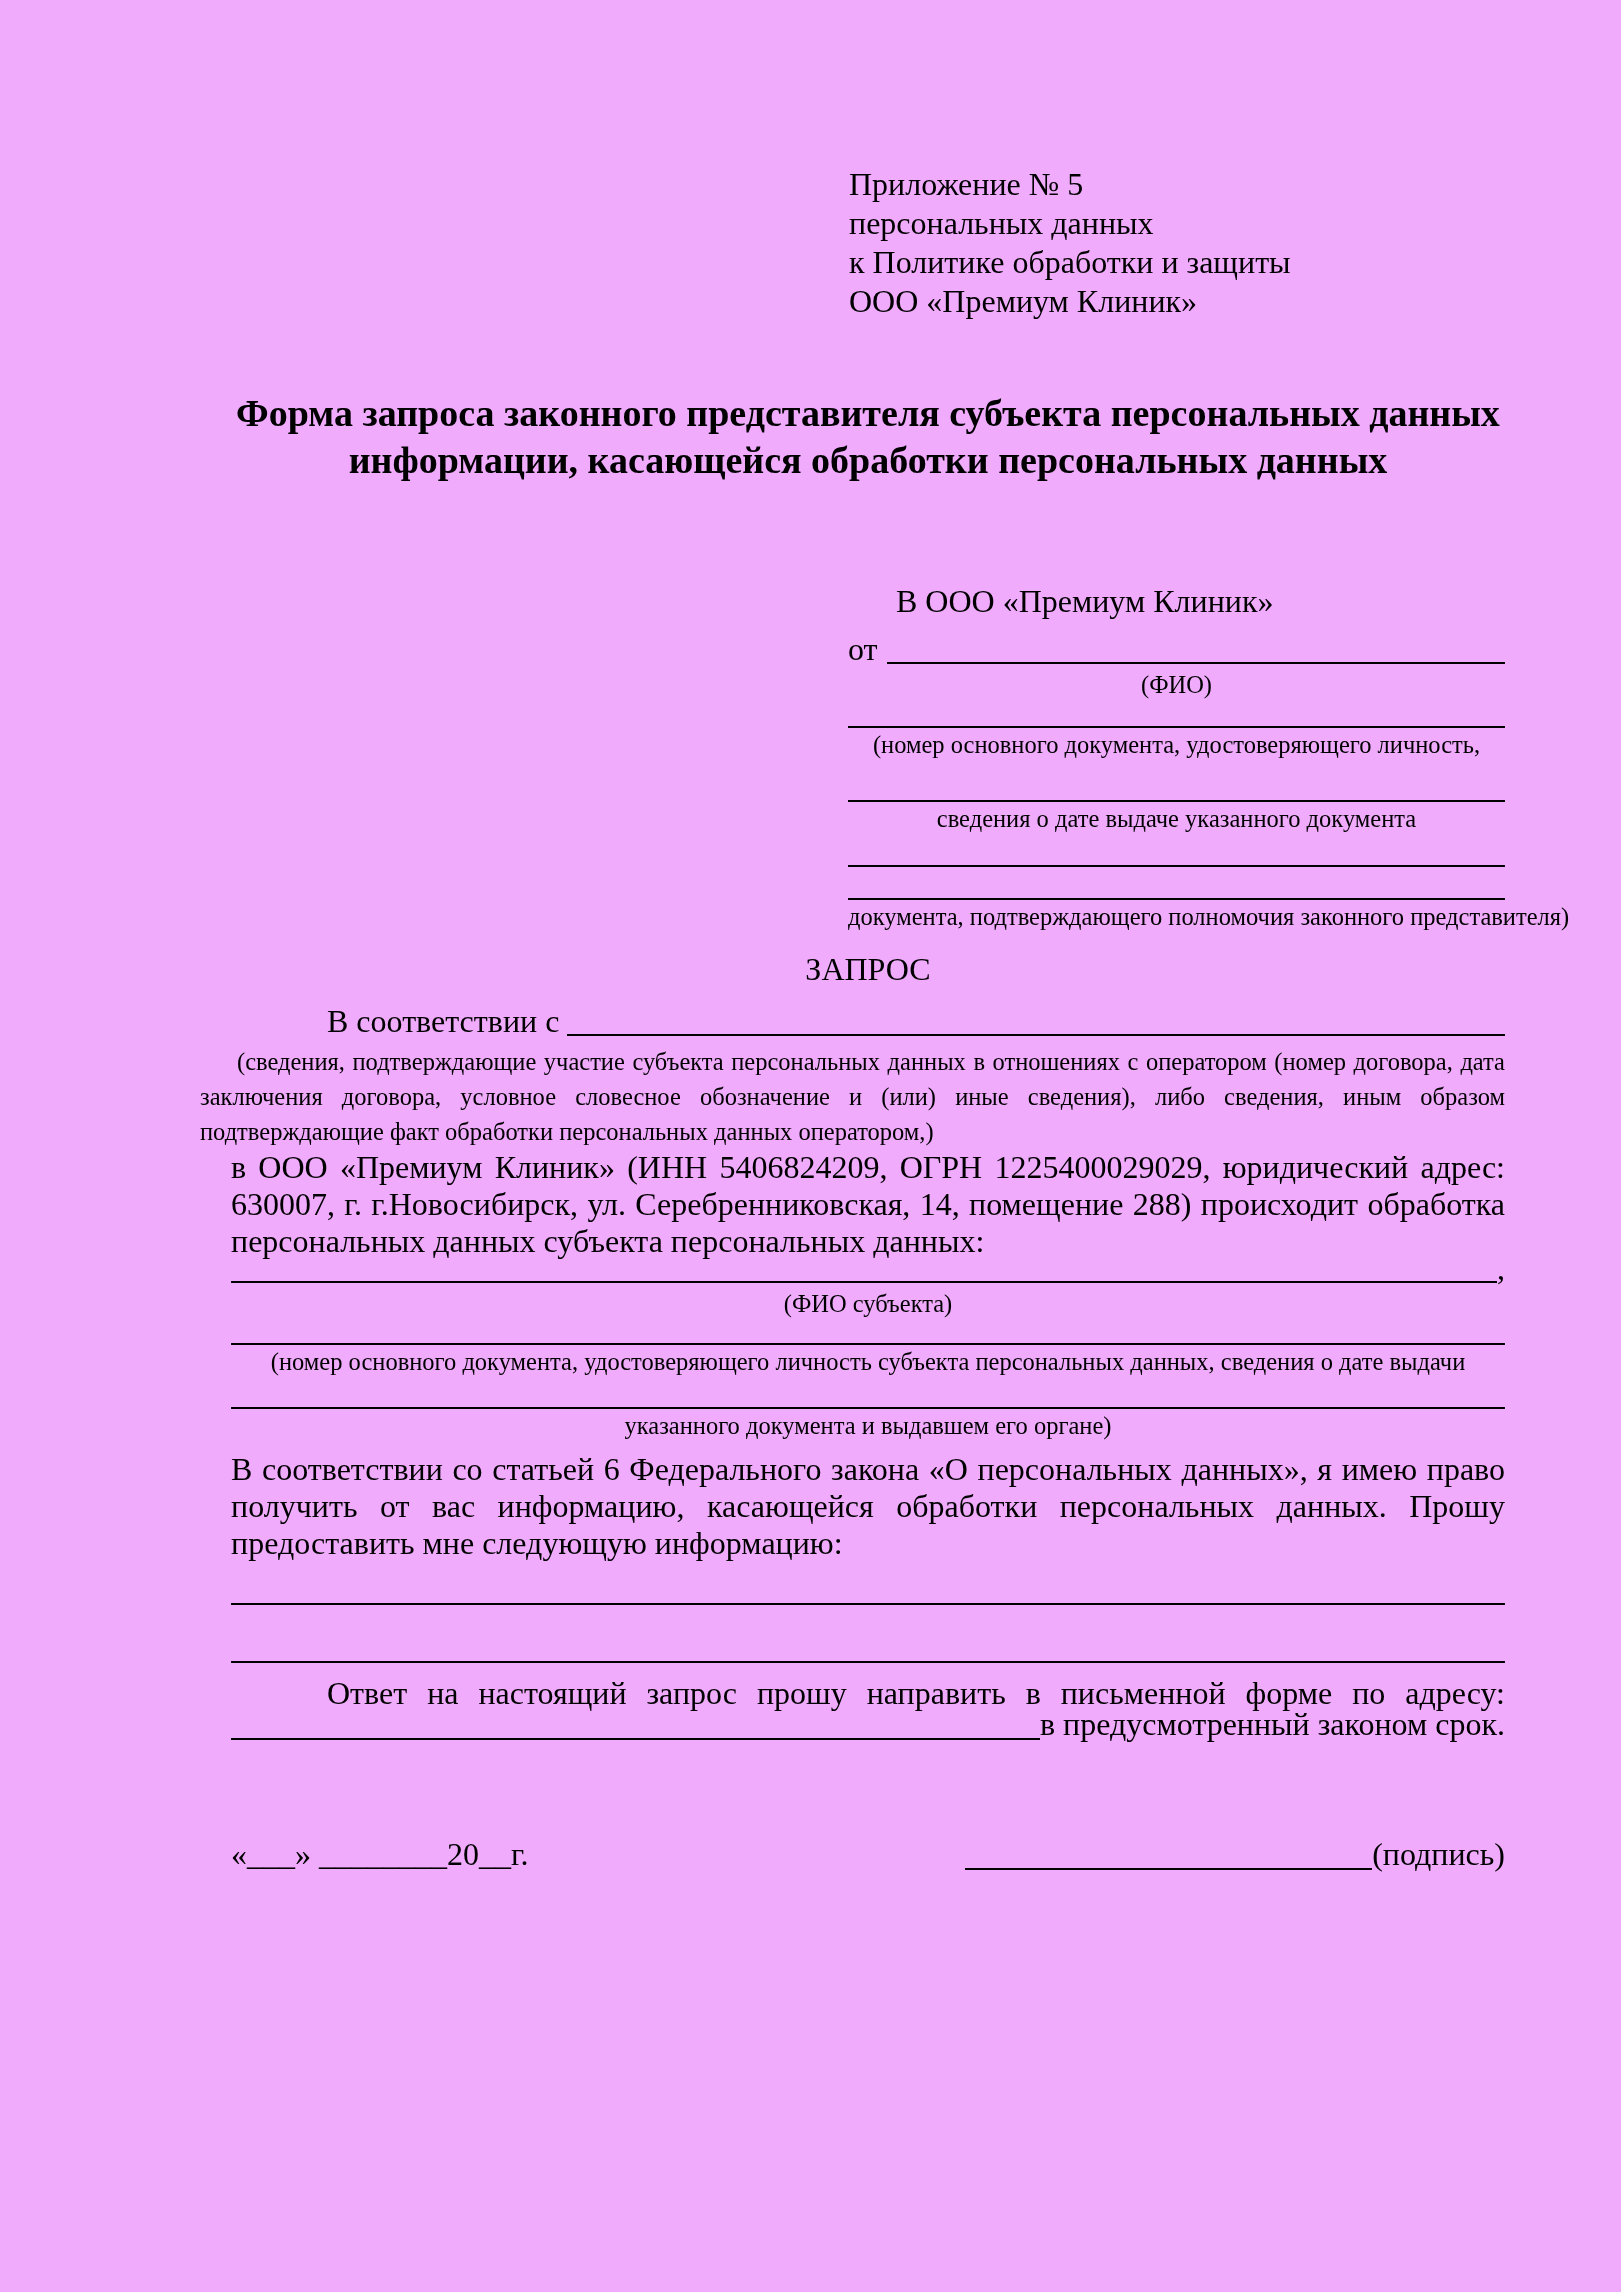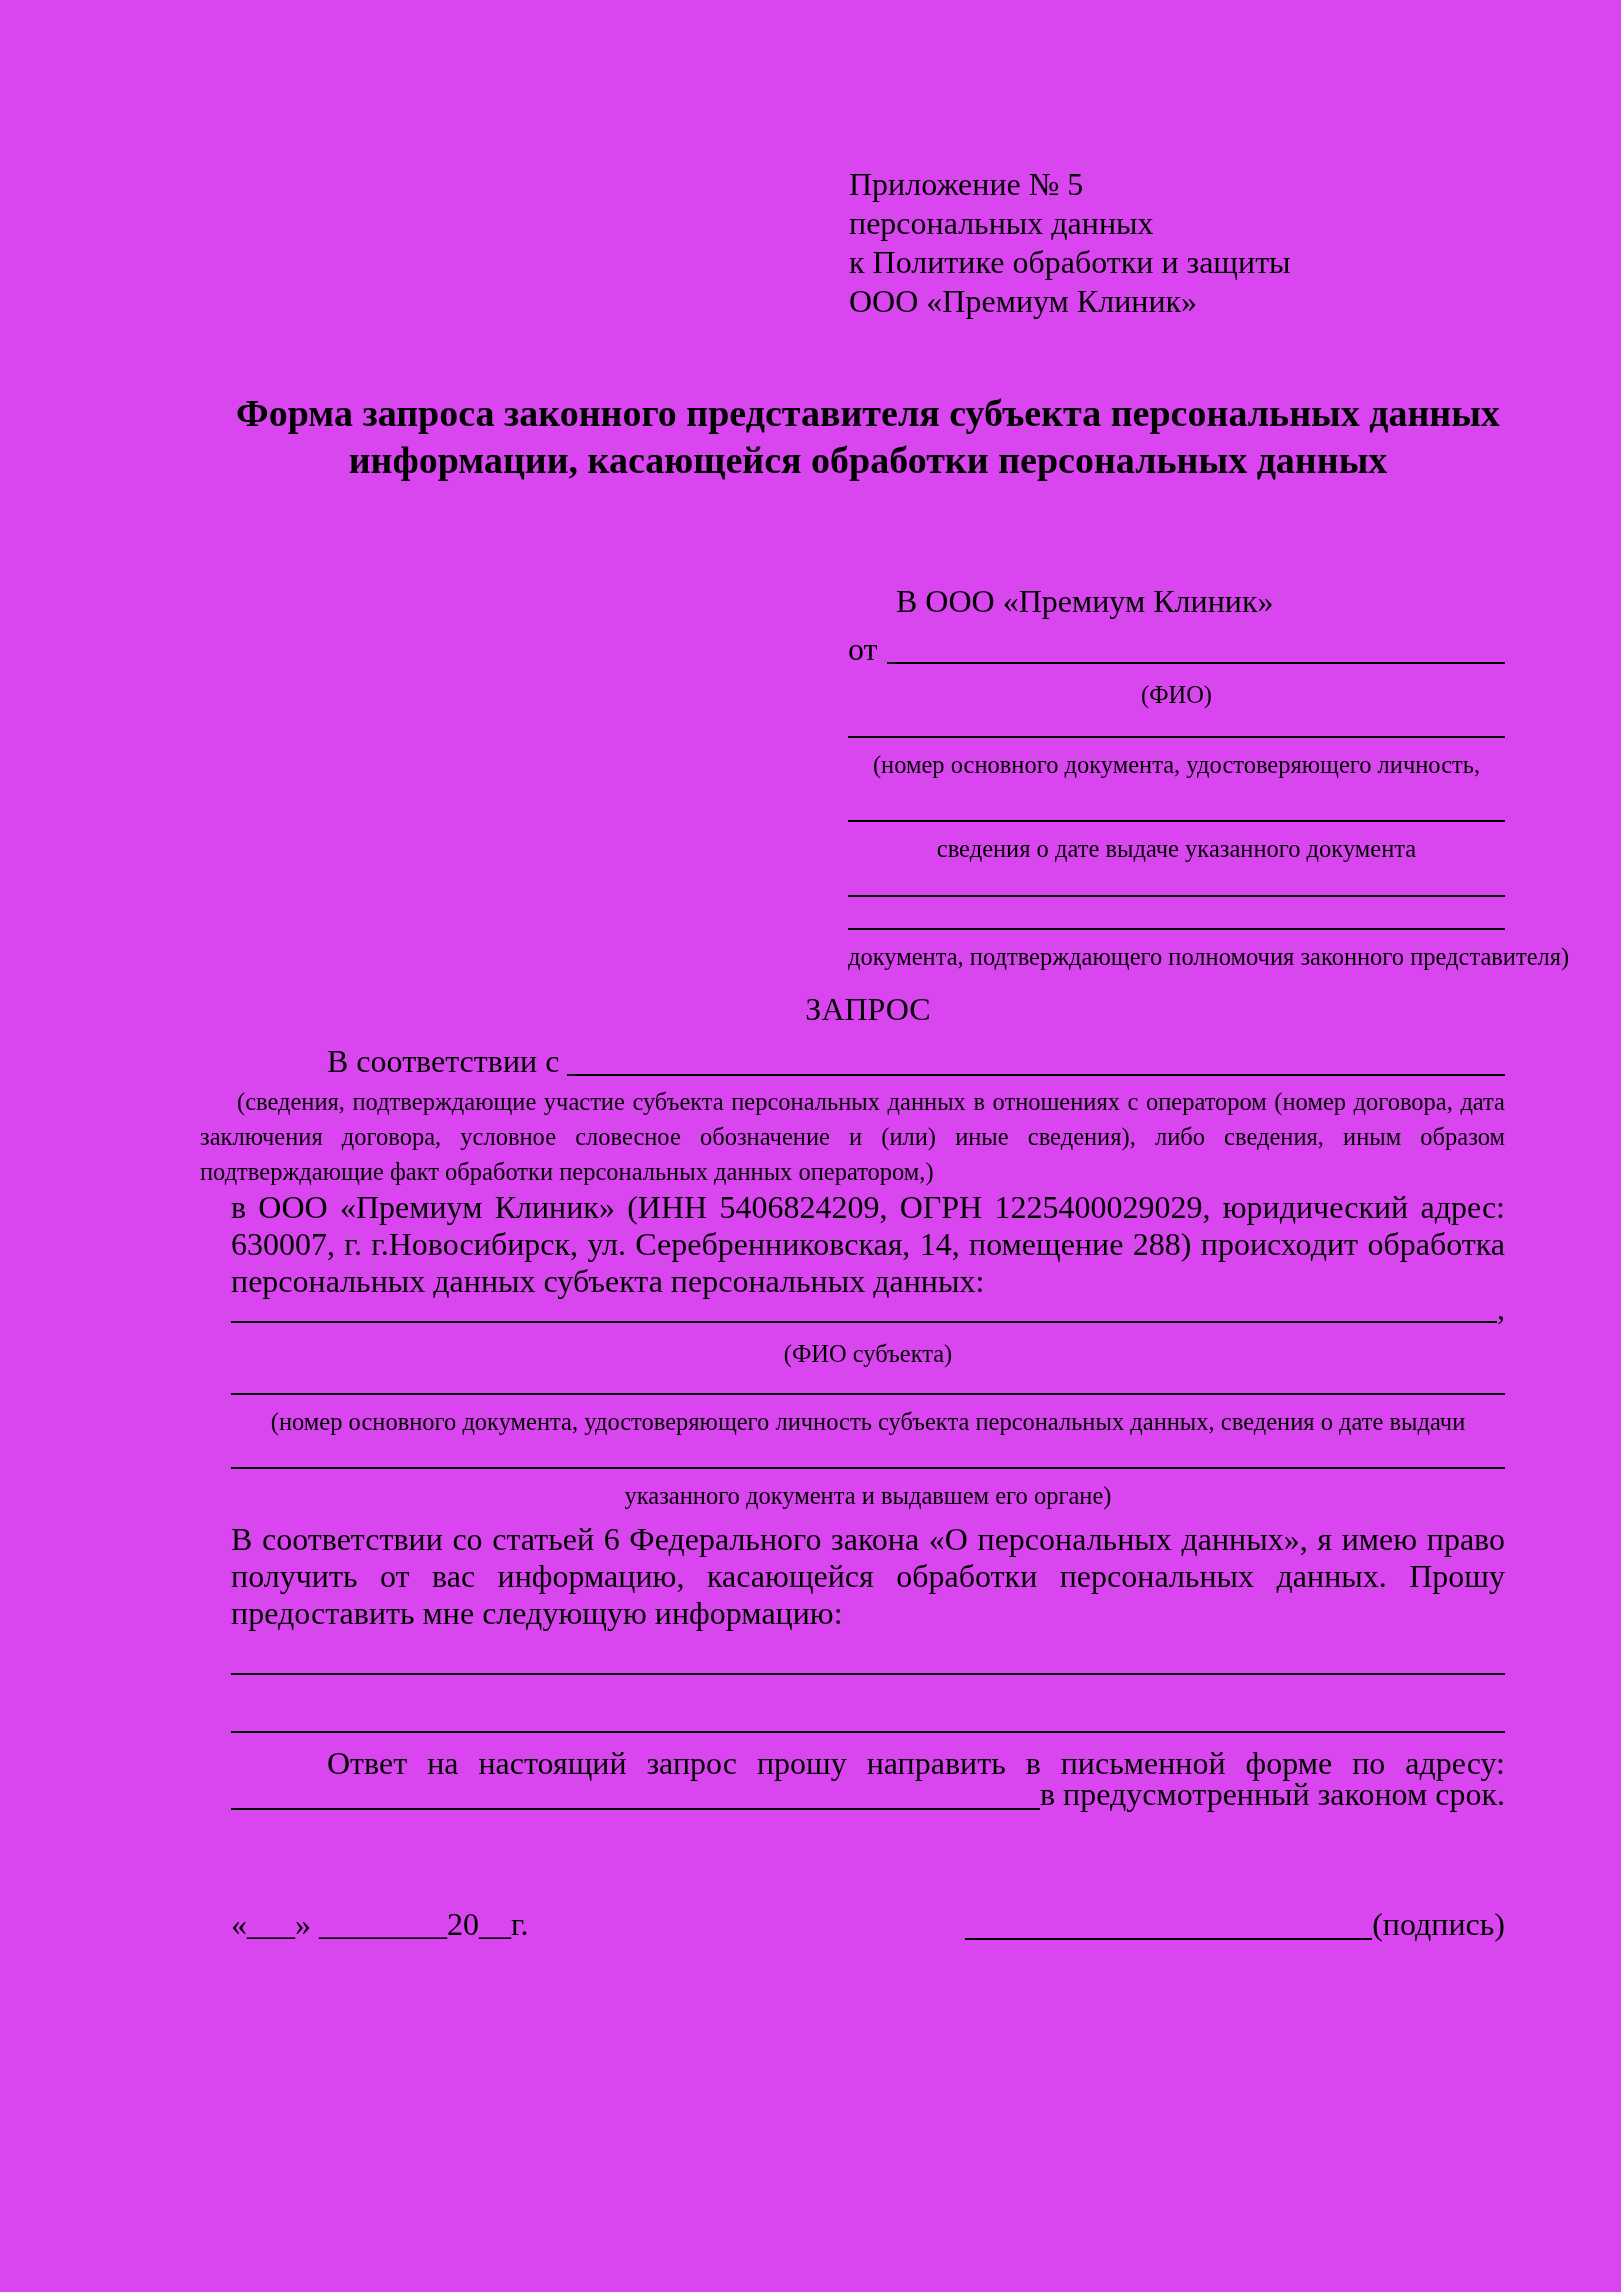--- a/index.html
+++ b/index.html
@@ -1,20 +1,20 @@
 <!DOCTYPE html>
 <html><head>
 <meta charset="utf-8">
 <style>
   html, body { margin: 0; padding: 0; background: #ffffff; }
   .page {
     position: relative;
     width: 1621px;
     height: 2293px;
-    background: #d946ef;
+    background: #f0abfc;
     color: #000000;
     box-sizing: border-box;
     padding: 0 116px 0 231px;
     font-family: "Liberation Serif", "DejaVu Serif", serif;
     font-size: 32px;
     line-height: 37px;
     overflow: hidden;
   }
   .appendix { margin: 165px 0 0 618px; line-height: 39px; }
   .title {
@@ -29,21 +29,21 @@
   .row { display: flex; align-items: flex-end; }
   .uline { border-bottom: 2.9px solid #000; }
   .grow { flex: 1 1 auto; margin-bottom: 3.9px; }
   .from-row { margin-top: 5.9px; height: 41px; }
   .from-row .from-label { margin-right: 9.8px; }
   .caption {
     font-size: 24.5px;
     line-height: 29px;
     text-align: center;
     white-space: nowrap;
-    margin-top: 12px;
+    margin-top: 2px;
   }
   .block-line { height: 0; border-bottom: 2.9px solid #000; }
   .bl-1 { margin-top: 27.4px; }
   .bl-2 { margin-top: 41px; }
   .bl-3 { margin-top: 32px; }
   .bl-4 { margin-top: 31px; }
   .zapros { margin-top: 19.6px; text-align: center; }
   .intro-row { margin-top: 11px; height: 41px; }
   .intro-row .intro-label { padding-left: 96px; margin-right: 7.8px; white-space: nowrap; }
   .small-par {

